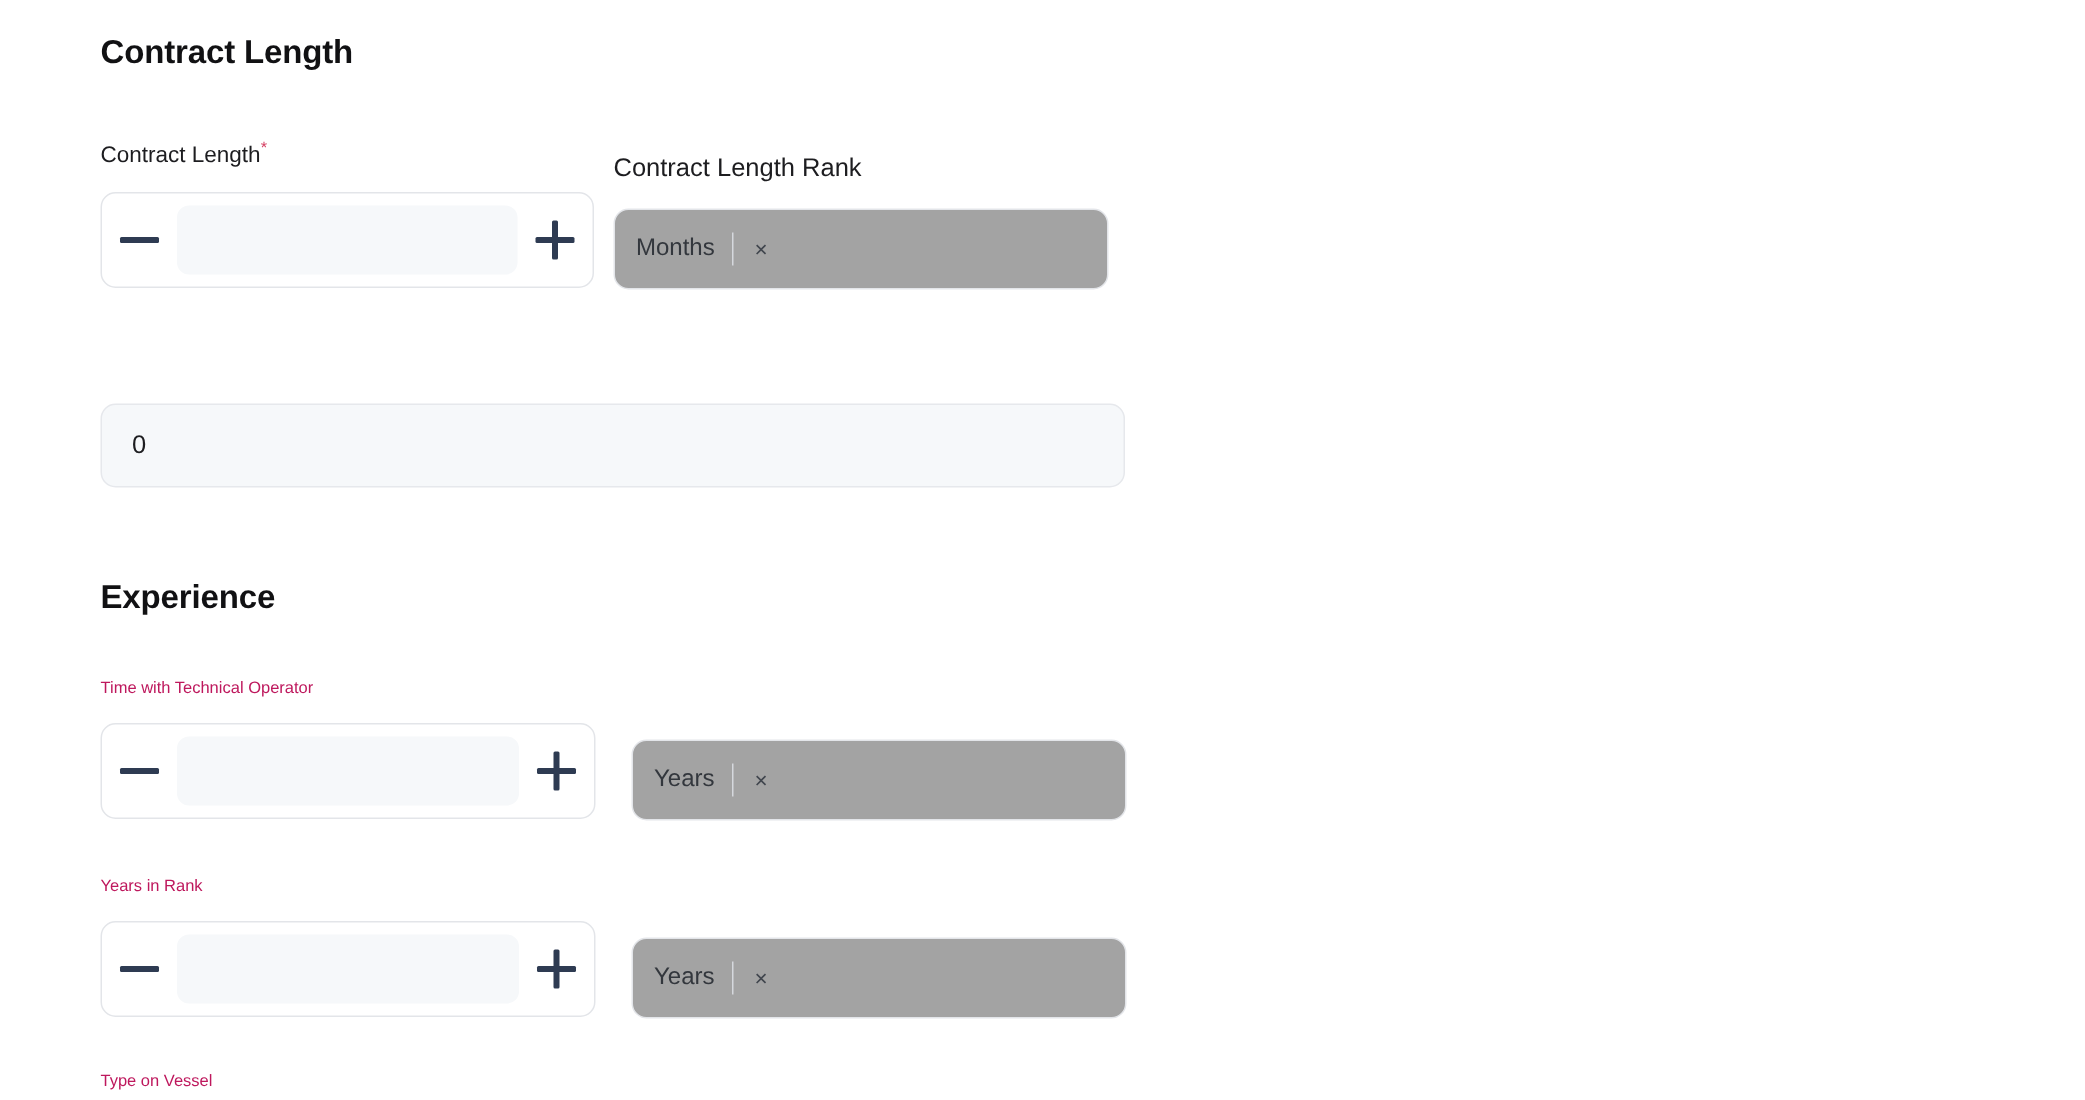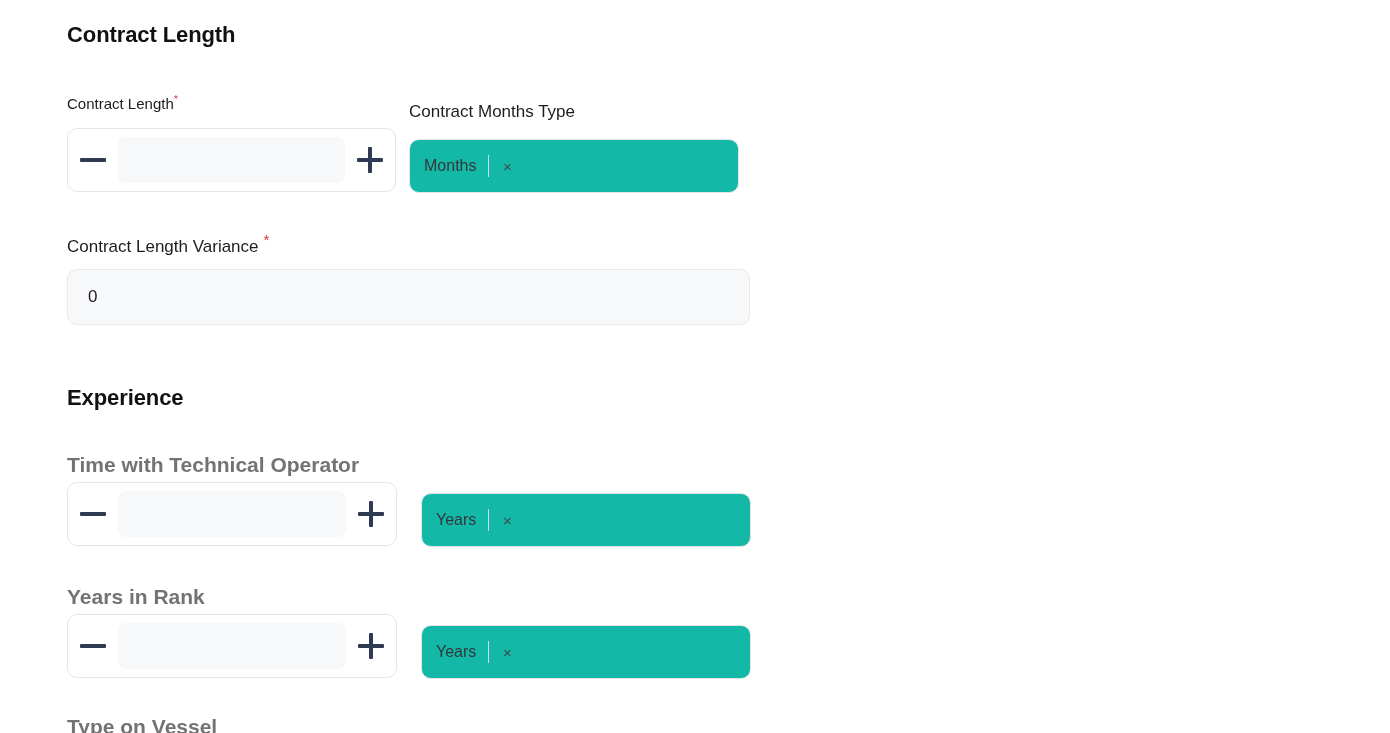--- a/index.html
+++ b/index.html
@@ -48,23 +48,23 @@
     font-size: 15px;
     font-weight: 400;
     color: #1d1d20;
   }
   .field-label.medium {
     font-size: 17px;
     font-weight: 400;
     color: #1d1d20;
   }
   .field-label.slate {
-    font-size: 21px;
-    font-weight: 700;
-    color: #737373;
+    font-size: 11px;
+    font-weight: 400;
+    color: #be185d;
   }
   .req-star {
     color: #d53f62;
     font-size: 11px;
     vertical-align: super;
     line-height: 1;
   }
   .req-star.spaced {
     color: #e03131;
     font-size: 15px;
@@ -136,21 +136,21 @@
     font-size: 16px;
     color: #1d1d20;
   }
 
   
   .tagbox {
     position: absolute;
     box-sizing: border-box;
     display: flex;
     align-items: center;
-    background: #14b8a6;
+    background: #a3a3a3;
     border: 1px solid #e3e5e9;
     border-radius: 10px;
     padding: 4px 14px;
   }
   .tag {
     display: flex;
     align-items: center;
     gap: 0;
   }
   .tag-label {
@@ -210,33 +210,30 @@
   <div class="stepper" style="top:128px; left:31px; width:329px; height:64px;">
     <button class="stepper-btn">
       <span class="glyph-minus"></span>
     </button>
     <input class="stepper-input" type="text" value="" style="">
     <button class="stepper-btn">
       <span class="glyph-plus"></span>
     </button>
   </div>
 
-  <div class="field-label medium" style="top:103px; left:373px;">Contract Months Type</div>
+  <div class="field-label medium" style="top:103px; left:373px;">Contract Length Rank</div>
 
   <div class="tagbox" style="top:139px; left:373px; width:330px; height:54px;">
     <span class="tag">
       <span class="tag-label">Months</span>
       <span class="tag-divider"></span>
       <button class="tag-remove">×</button>
     </span>
   </div>
 
-  <div class="field-label medium" style="top:232px; left:31px;">
-    <span>Contract Length Variance</span><span class="req-star spaced">*</span>
-  </div>
 
   <input class="text-input" type="text" style="top: 269px; left: 31px; width: 683px; height: 56px;" value="0">
 
   <div id="heading-experience" class="section-heading">Experience</div>
 
   <div class="field-label slate" style="top:454px; left:31px;">Time with Technical Operator</div>
 
   <div class="stepper" style="top:482px; left:31px; width:330px; height:64px;">
     <button class="stepper-btn">
       <span class="glyph-minus"></span>

